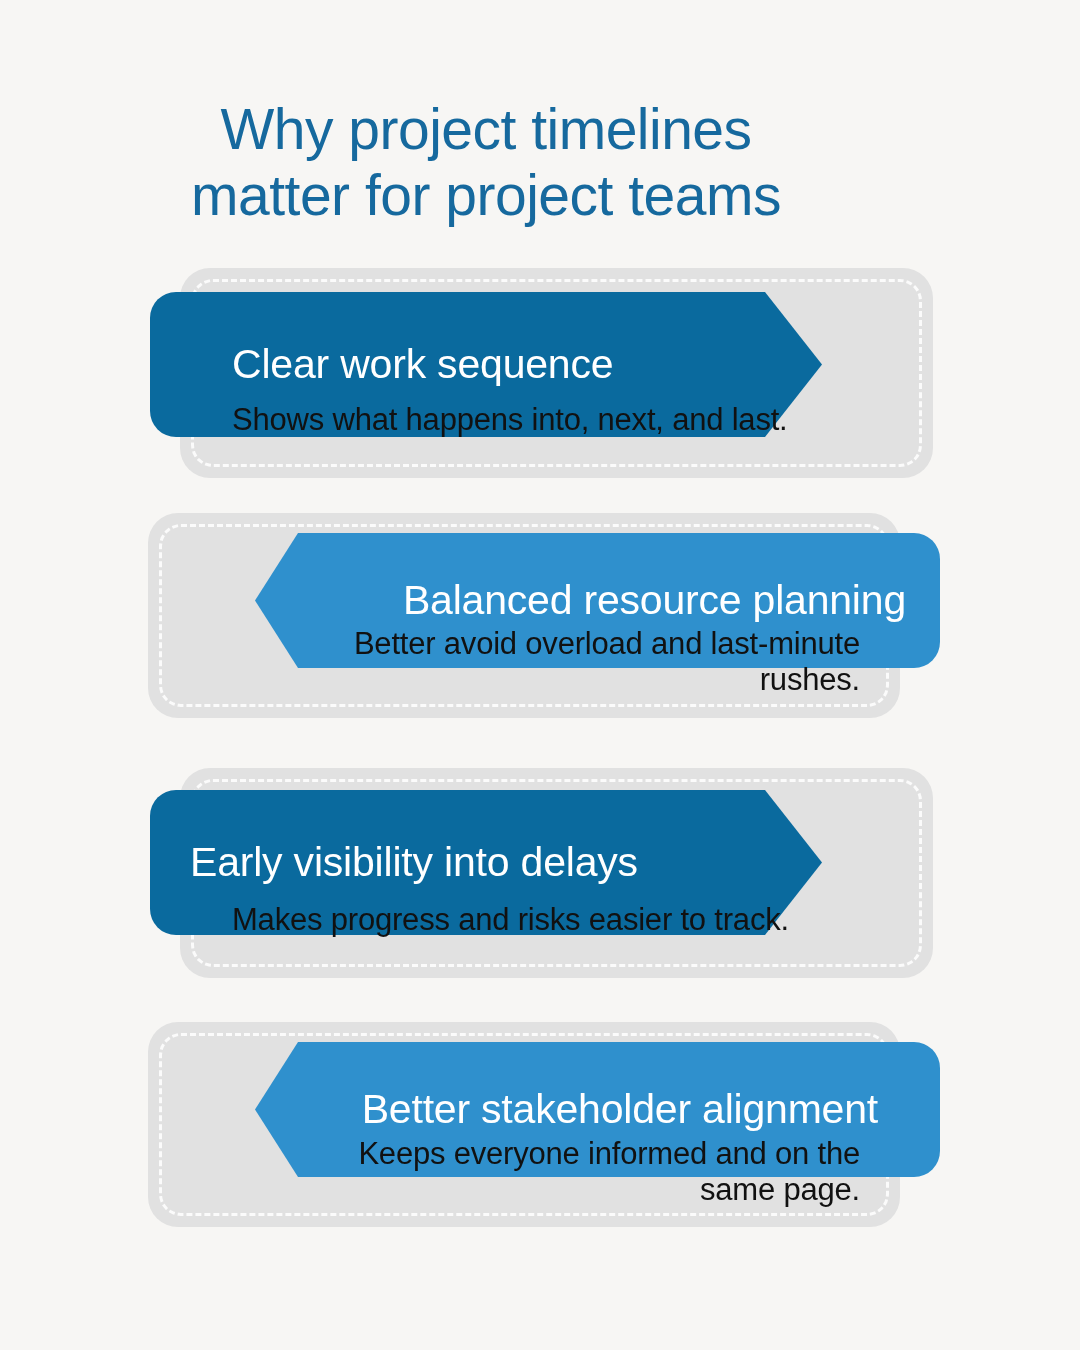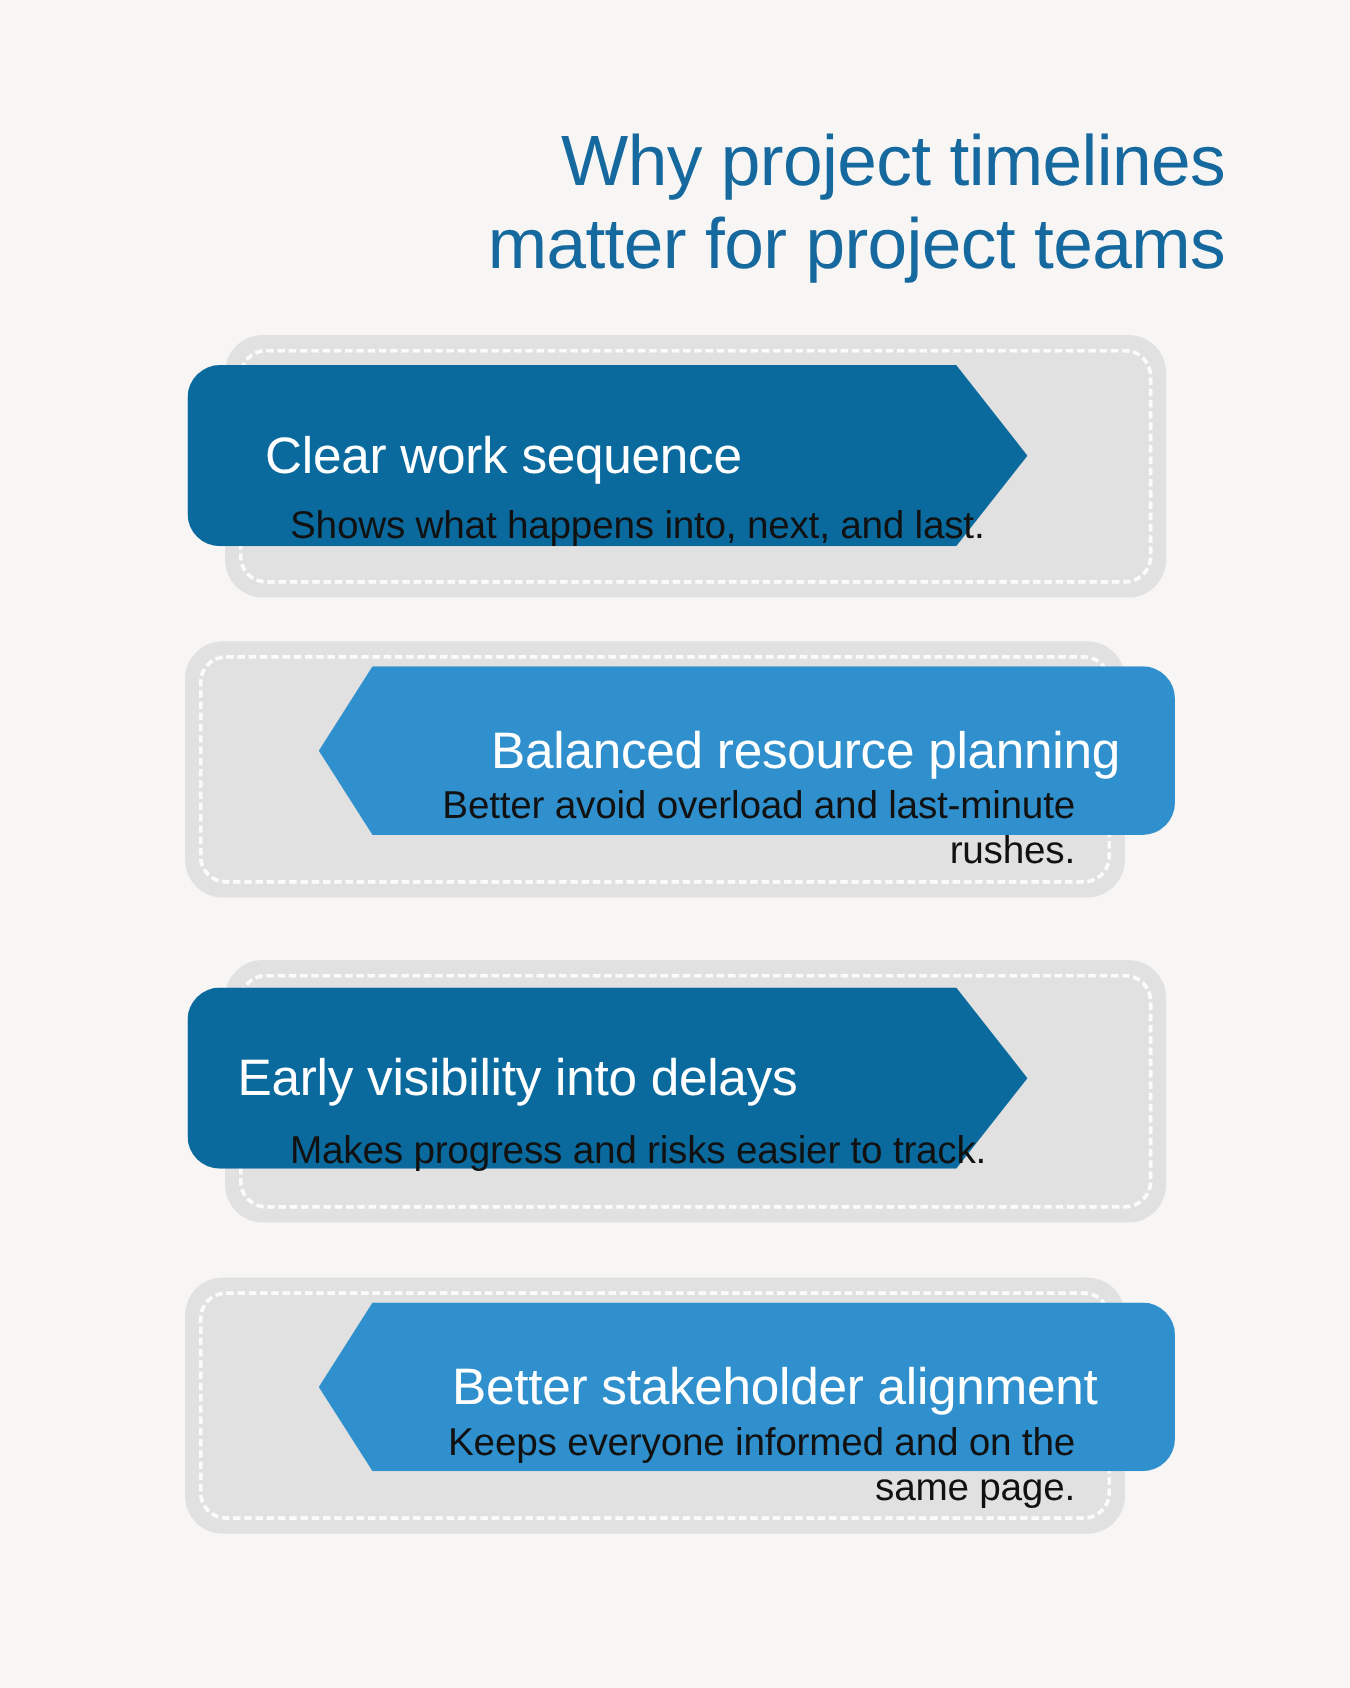--- a/index.html
+++ b/index.html
@@ -18,24 +18,24 @@
   .canvas {
     position: absolute;
     inset: 0;
     width: 1080px;
     height: 1350px;
   }
 
   
   .title {
     position: absolute;
-    left: 16px;
+    left: 4px;
     top: 96px;
     width: 964px;
-    text-align: right;
+    text-align: center;
     color: #16699e;
     font-size: 57px;
     line-height: 66px;
     font-weight: 400;
     letter-spacing: -0.5px;
     white-space: pre-line;
   }
 
   
   .card {
@@ -96,36 +96,36 @@
 
 <div class="canvas">
 
   <div class="title">Why project timelines
 matter for project teams</div>
 
   <div class="card" style="left:180px; top:268px; width:753px; height:210px;">
     <div class="dash"></div>
   </div>
 
-  <div class="banner" style="left:150px; top:292px; width:672px; height:145px; padding-left:62px; box-sizing:border-box;">
+  <div class="banner" style="left:150px; top:292px; width:672px; height:145px; padding-left:82px; box-sizing:border-box;">
     <div class="ribbon-shape">
       <svg viewBox="0 0 672 145" preserveAspectRatio="none" aria-hidden="true">
         <path d="M 26 0 L 615 0 L 672 72.5 L 615 145 L 26 145 A 26 26 0 0 1 0 119 L 0 26 A 26 26 0 0 1 26 0 Z" fill="#0a6a9e"></path>
       </svg>
     </div>
     <span class="ribbon-label">Clear work sequence</span>
   </div>
 
   <div class="body-text align-left" style="left:232px; top:402px; width:650px;">Shows what happens into, next, and last.</div>
 
   <div class="card" style="left:148px; top:513px; width:752px; height:205px;">
     <div class="dash"></div>
   </div>
 
-  <div class="banner" style="left:255px; top:533px; width:685px; height:135px; padding-right:44px; justify-content:flex-end; box-sizing:border-box;">
+  <div class="banner" style="left:255px; top:533px; width:685px; height:135px; padding-right:34px; justify-content:flex-end; box-sizing:border-box;">
     <div class="ribbon-shape">
       <svg viewBox="0 0 685 135" preserveAspectRatio="none" aria-hidden="true">
         <path d="M 43 0 L 659 0 A 26 26 0 0 1 685 26 L 685 109 A 26 26 0 0 1 659 135 L 43 135 L 0 67.5 Z" fill="#2f90cd"></path>
       </svg>
     </div>
     <span class="ribbon-label align-right" style="text-align:right;">Balanced resource planning</span>
   </div>
 
   <div class="body-text align-right" style="left:330px; top:626px; width:530px;">Better avoid overload and last-minute rushes.</div>
 

